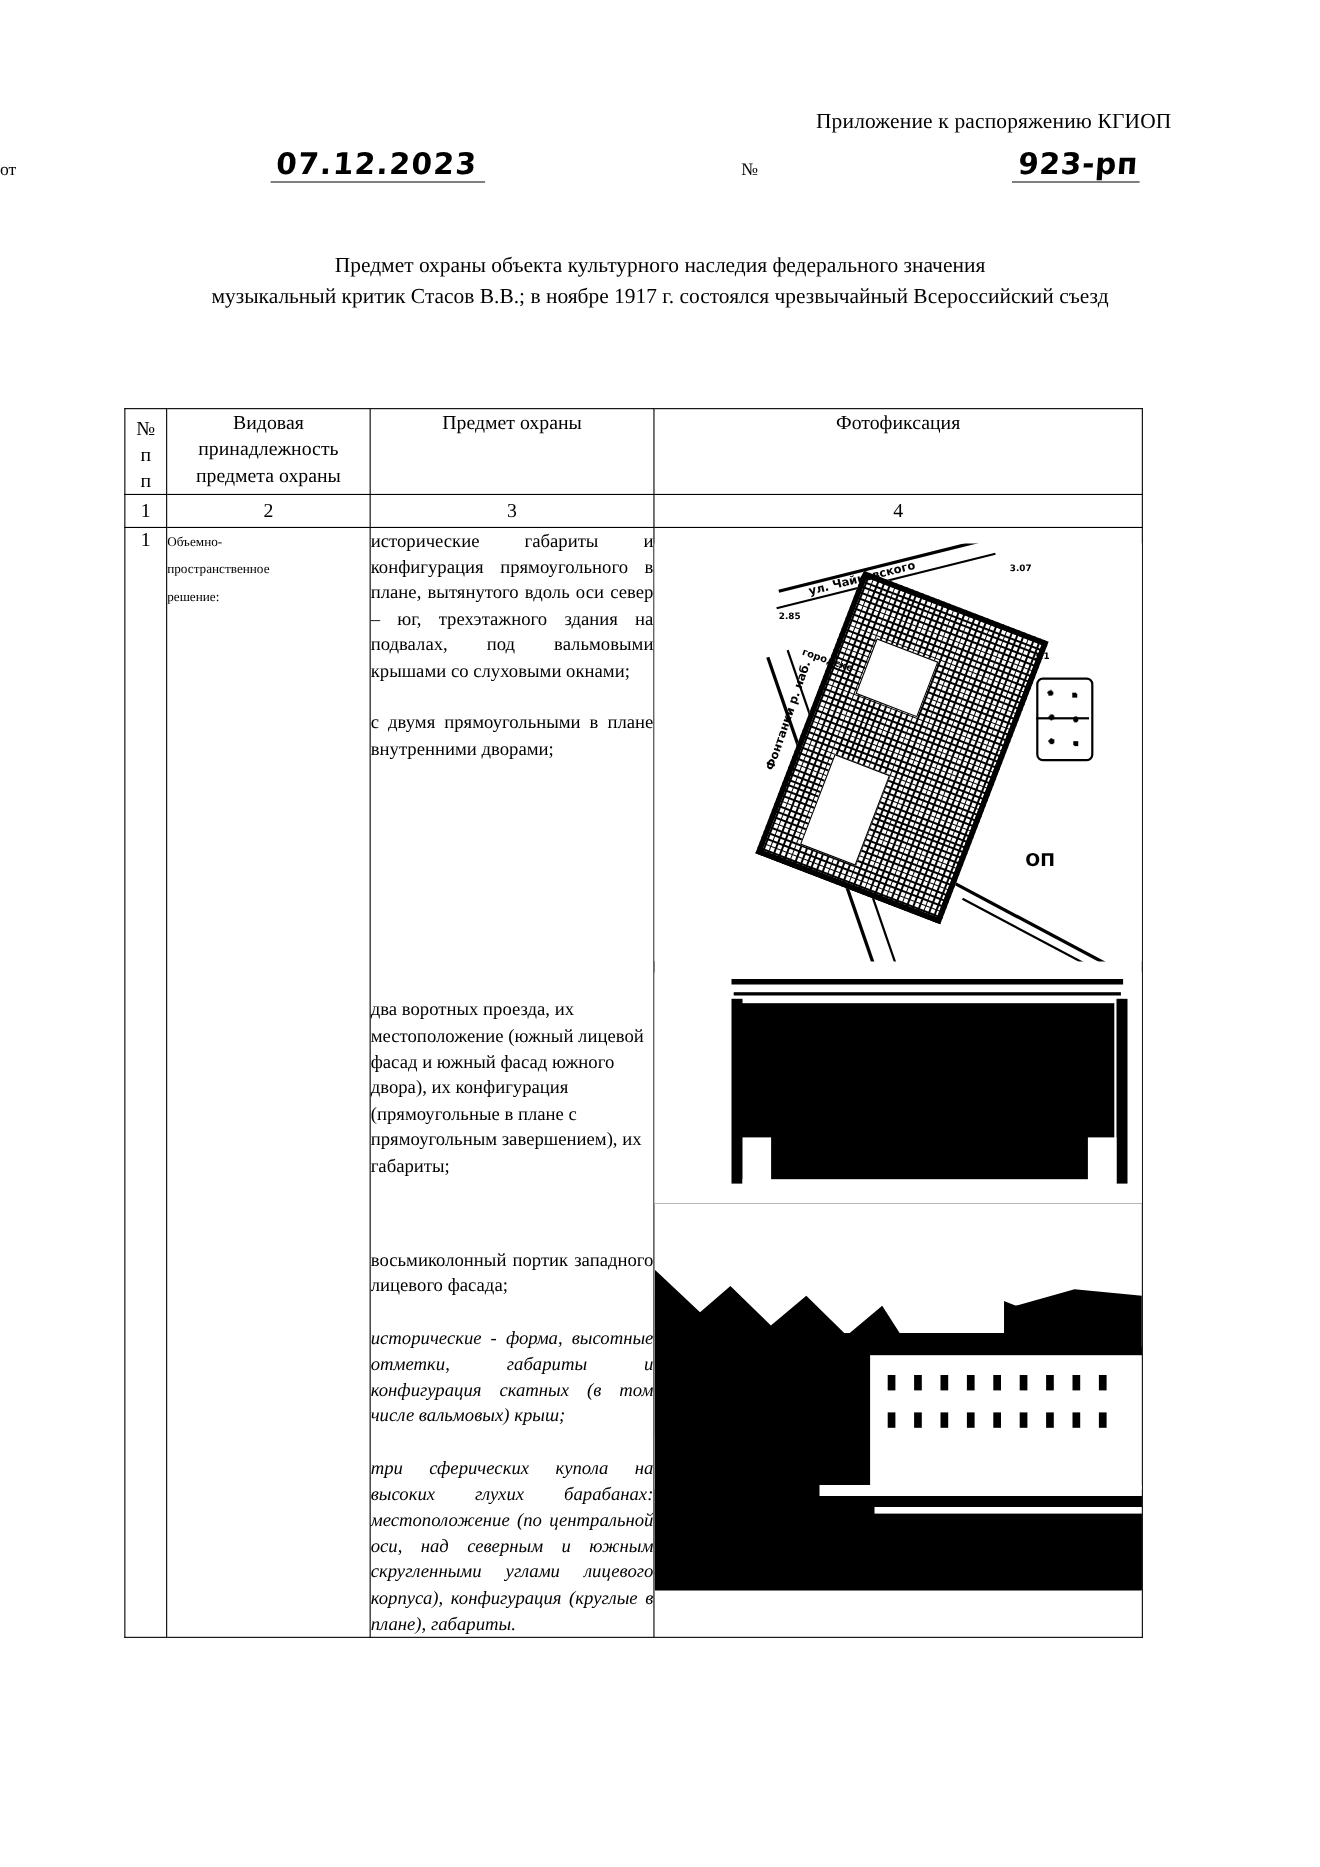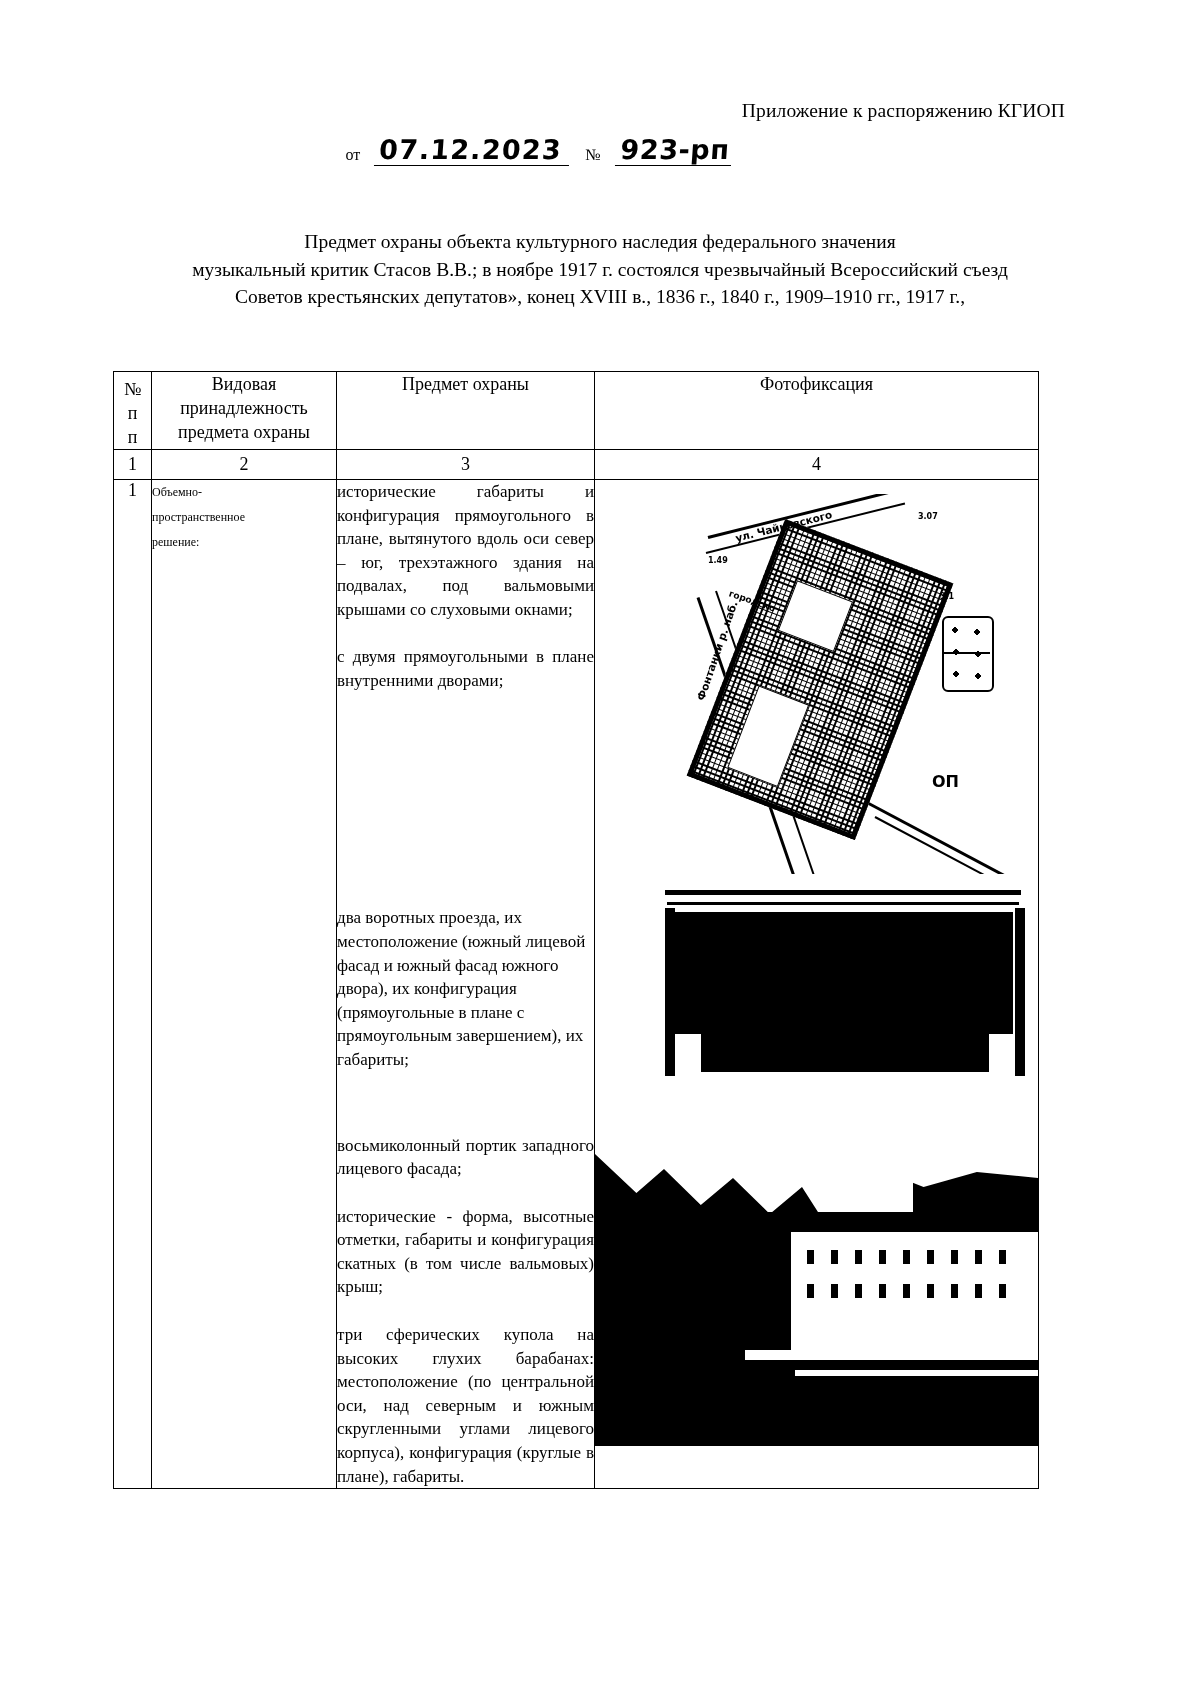--- a/index.html
+++ b/index.html
@@ -31,25 +31,24 @@
     text-align: right;
   }
   .doc-header .appendix-line {
     font-size: 19.5px;
     letter-spacing: 0.15px;
     white-space: nowrap;
   }
   .date-line {
     margin-top: 14px;
     display: flex;
-    justify-content: center;
+    justify-content: space-between;
     align-items: flex-end;
     gap: 15px;
     padding-right: 28px;
-    margin-left: 40px;
   }
   .lbl-ot, .lbl-no {
     font-size: 16px;
     line-height: 1;
     padding-bottom: 3px;
   }
   .hand {
     font-family: "DejaVu Sans", sans-serif;
     font-size: 27px;
     font-weight: bold;
@@ -141,21 +140,21 @@
     line-height: 23.6px;
     text-align: justify;
     text-justify: inter-word;
     hyphens: none;
   }
   .subject-block + .subject-block {
     margin-top: 23.6px;
   }
   .sb-gap-big { margin-top: 214px !important; }
   .sb-gap-mid { margin-top: 62px !important; }
-  .sb-gap-sm  { margin-top: 24px !important; }
+  .sb-gap-sm  { margin-top: 24px !important; font-style: italic; }
   .sb-left { text-align: left; }
 
   
   .photo-wrap {
     position: relative;
     width: 100%;
   }
   .fig {
     position: relative;
     overflow: hidden;
@@ -354,21 +353,20 @@
       <span class="lbl-ot">от</span>
       <span class="hand date">07.12.2023</span>
       <span class="lbl-no">№</span>
       <span class="hand num">923-рп</span>
     </div>
   </div>
 
   <div class="doc-title">
     <div>Предмет охраны  объекта культурного наследия федерального значения</div>
     <div>музыкальный критик Стасов В.В.; в ноябре 1917 г. состоялся чрезвычайный Всероссийский съезд</div>
-    <div>Советов крестьянских депутатов», конец XVIII в., 1836 г., 1840 г., 1909–1910 гг., 1917 г.,</div>
   </div>
 
   <table class="potable">
     <colgroup>
       <col class="col1">
         <col class="col2">
         <col class="col3">
         <col class="col4">
     </colgroup>
     <thead>
@@ -434,21 +432,21 @@
                   <div class="courtyard cy2"></div>
                 </div>
 
                 <div class="blk-right"></div>
 
                 <div class="plan-label lab-chaik">ул. Чайковского</div>
                 <div class="plan-label lab-font">Фонтанки р. наб.</div>
                 <div class="plan-label lab-gorod">городско</div>
                 <div class="plan-label lab-op">ОП</div>
                 <div class="plan-label lab-h1">3.07</div>
-                <div class="plan-label lab-h2">1.49</div>
+                <div class="plan-label lab-h2">2.85</div>
                 <div class="plan-label lab-h3">3.1</div>
               </div>
             </div>
 
             <div class="fig fig-gate">
               <div class="ph">
                 <div class="gate-top-band"></div>
                 <div class="gate-top-band2"></div>
                 <div class="gate-side-l"></div>
                 <div class="gate-side-r"></div>

